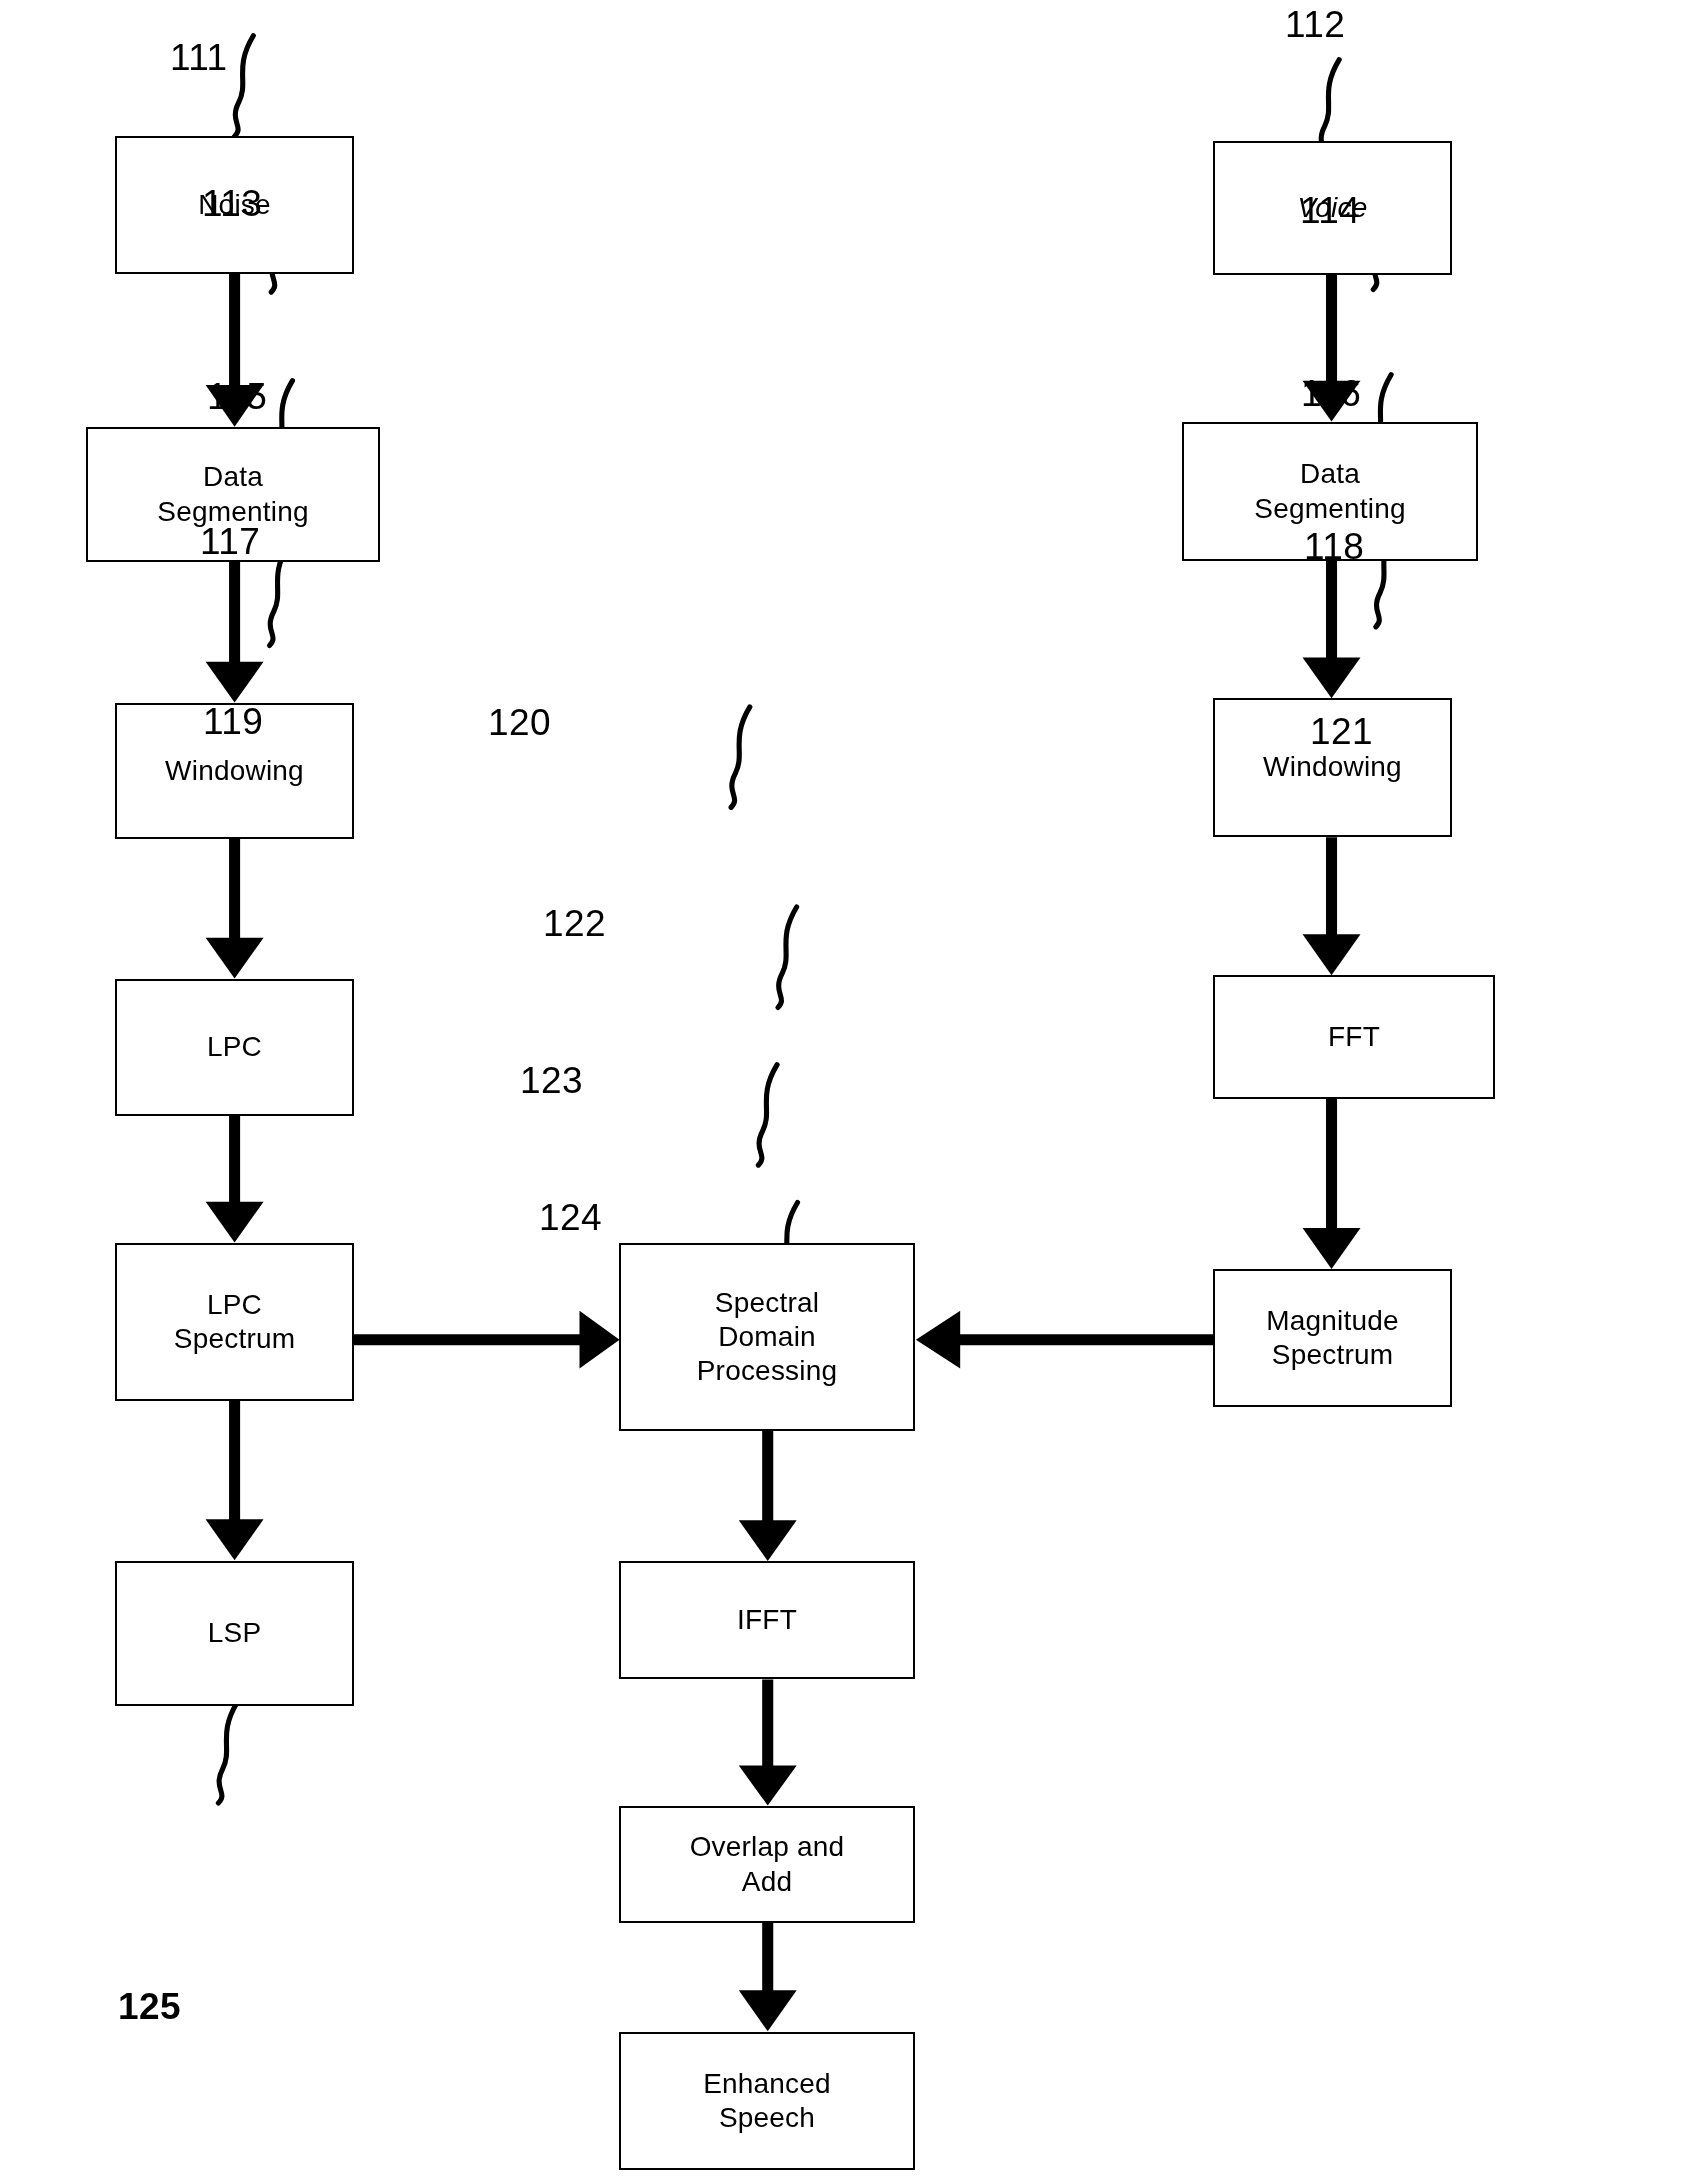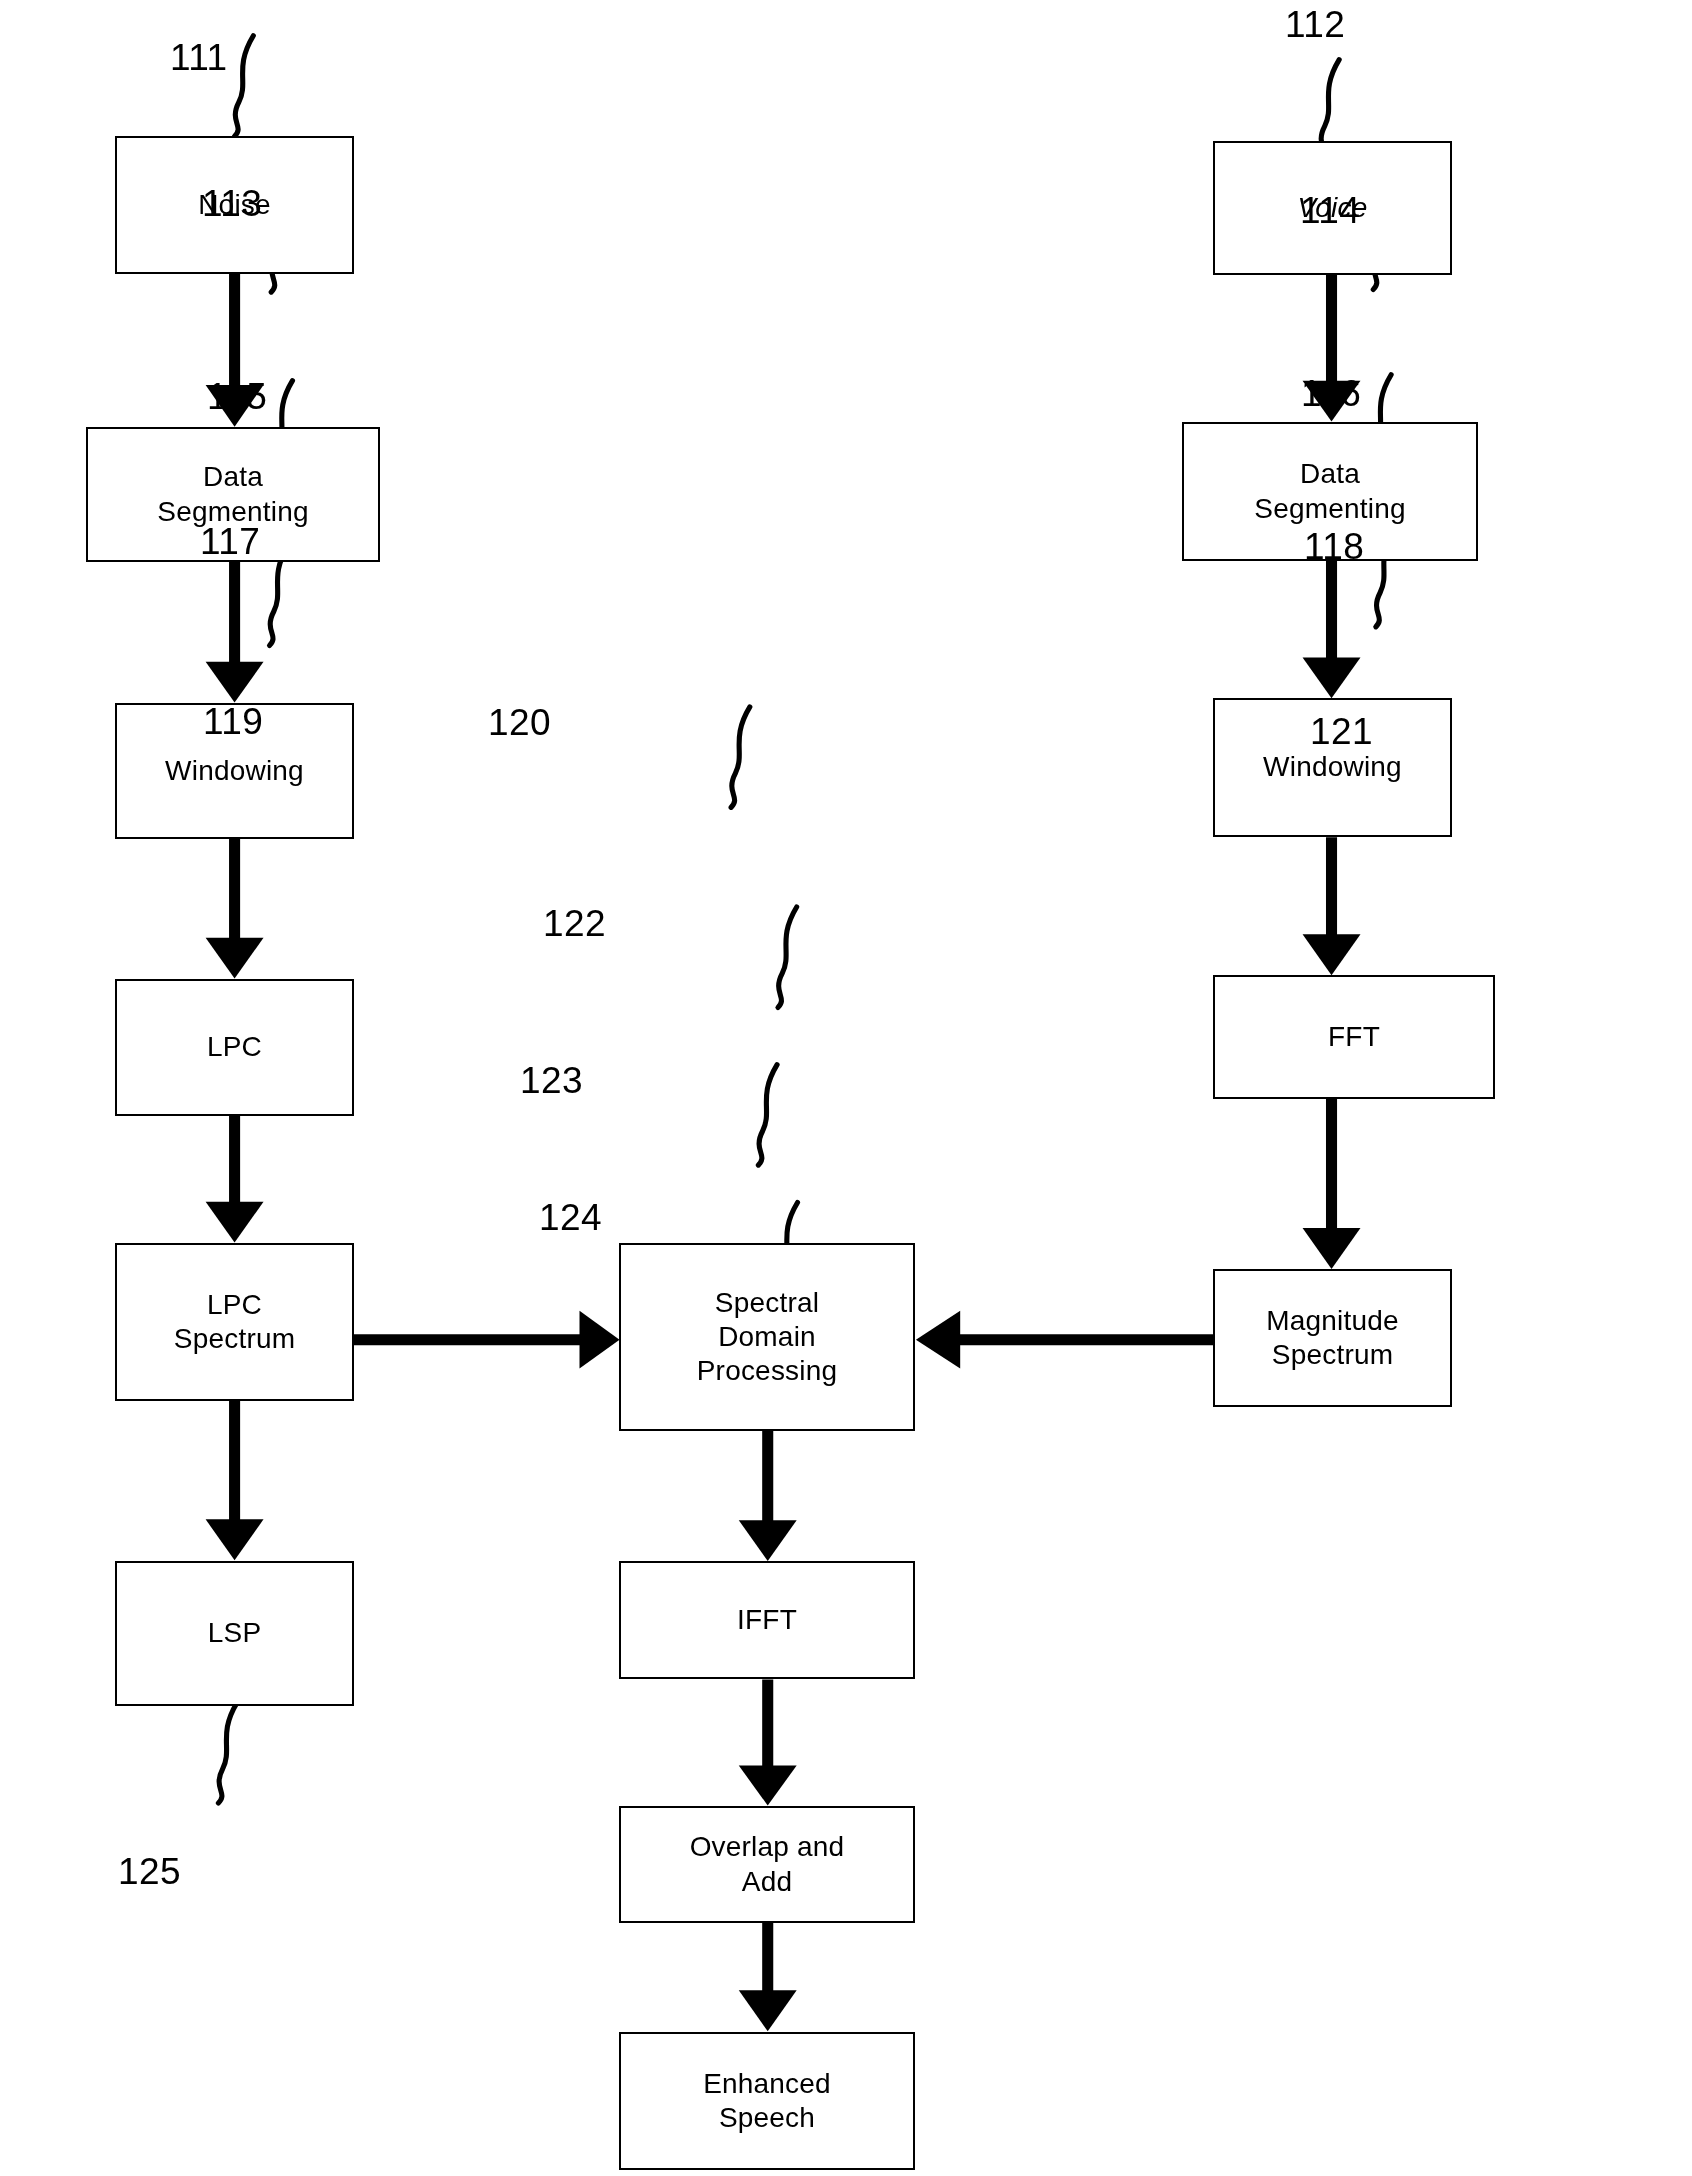--- a/index.html
+++ b/index.html
@@ -212,16 +212,16 @@
   <div class="ref-label" style="left:488px;top:704px;">120</div>
 
   <div class="ref-label" style="left:1310px;top:713px;">121</div>
 
   <div class="ref-label" style="left:543px;top:905px;">122</div>
 
   <div class="ref-label" style="left:520px;top:1062px;">123</div>
 
   <div class="ref-label" style="left:539px;top:1199px;">124</div>
 
-  <div class="ref-label" style="left:118px;top:1853px;">125</div>
+  <div class="ref-label" style="left:118px;top:1988px;font-weight:bold;">125</div>
 
 </div>
 
 
 </body></html>

